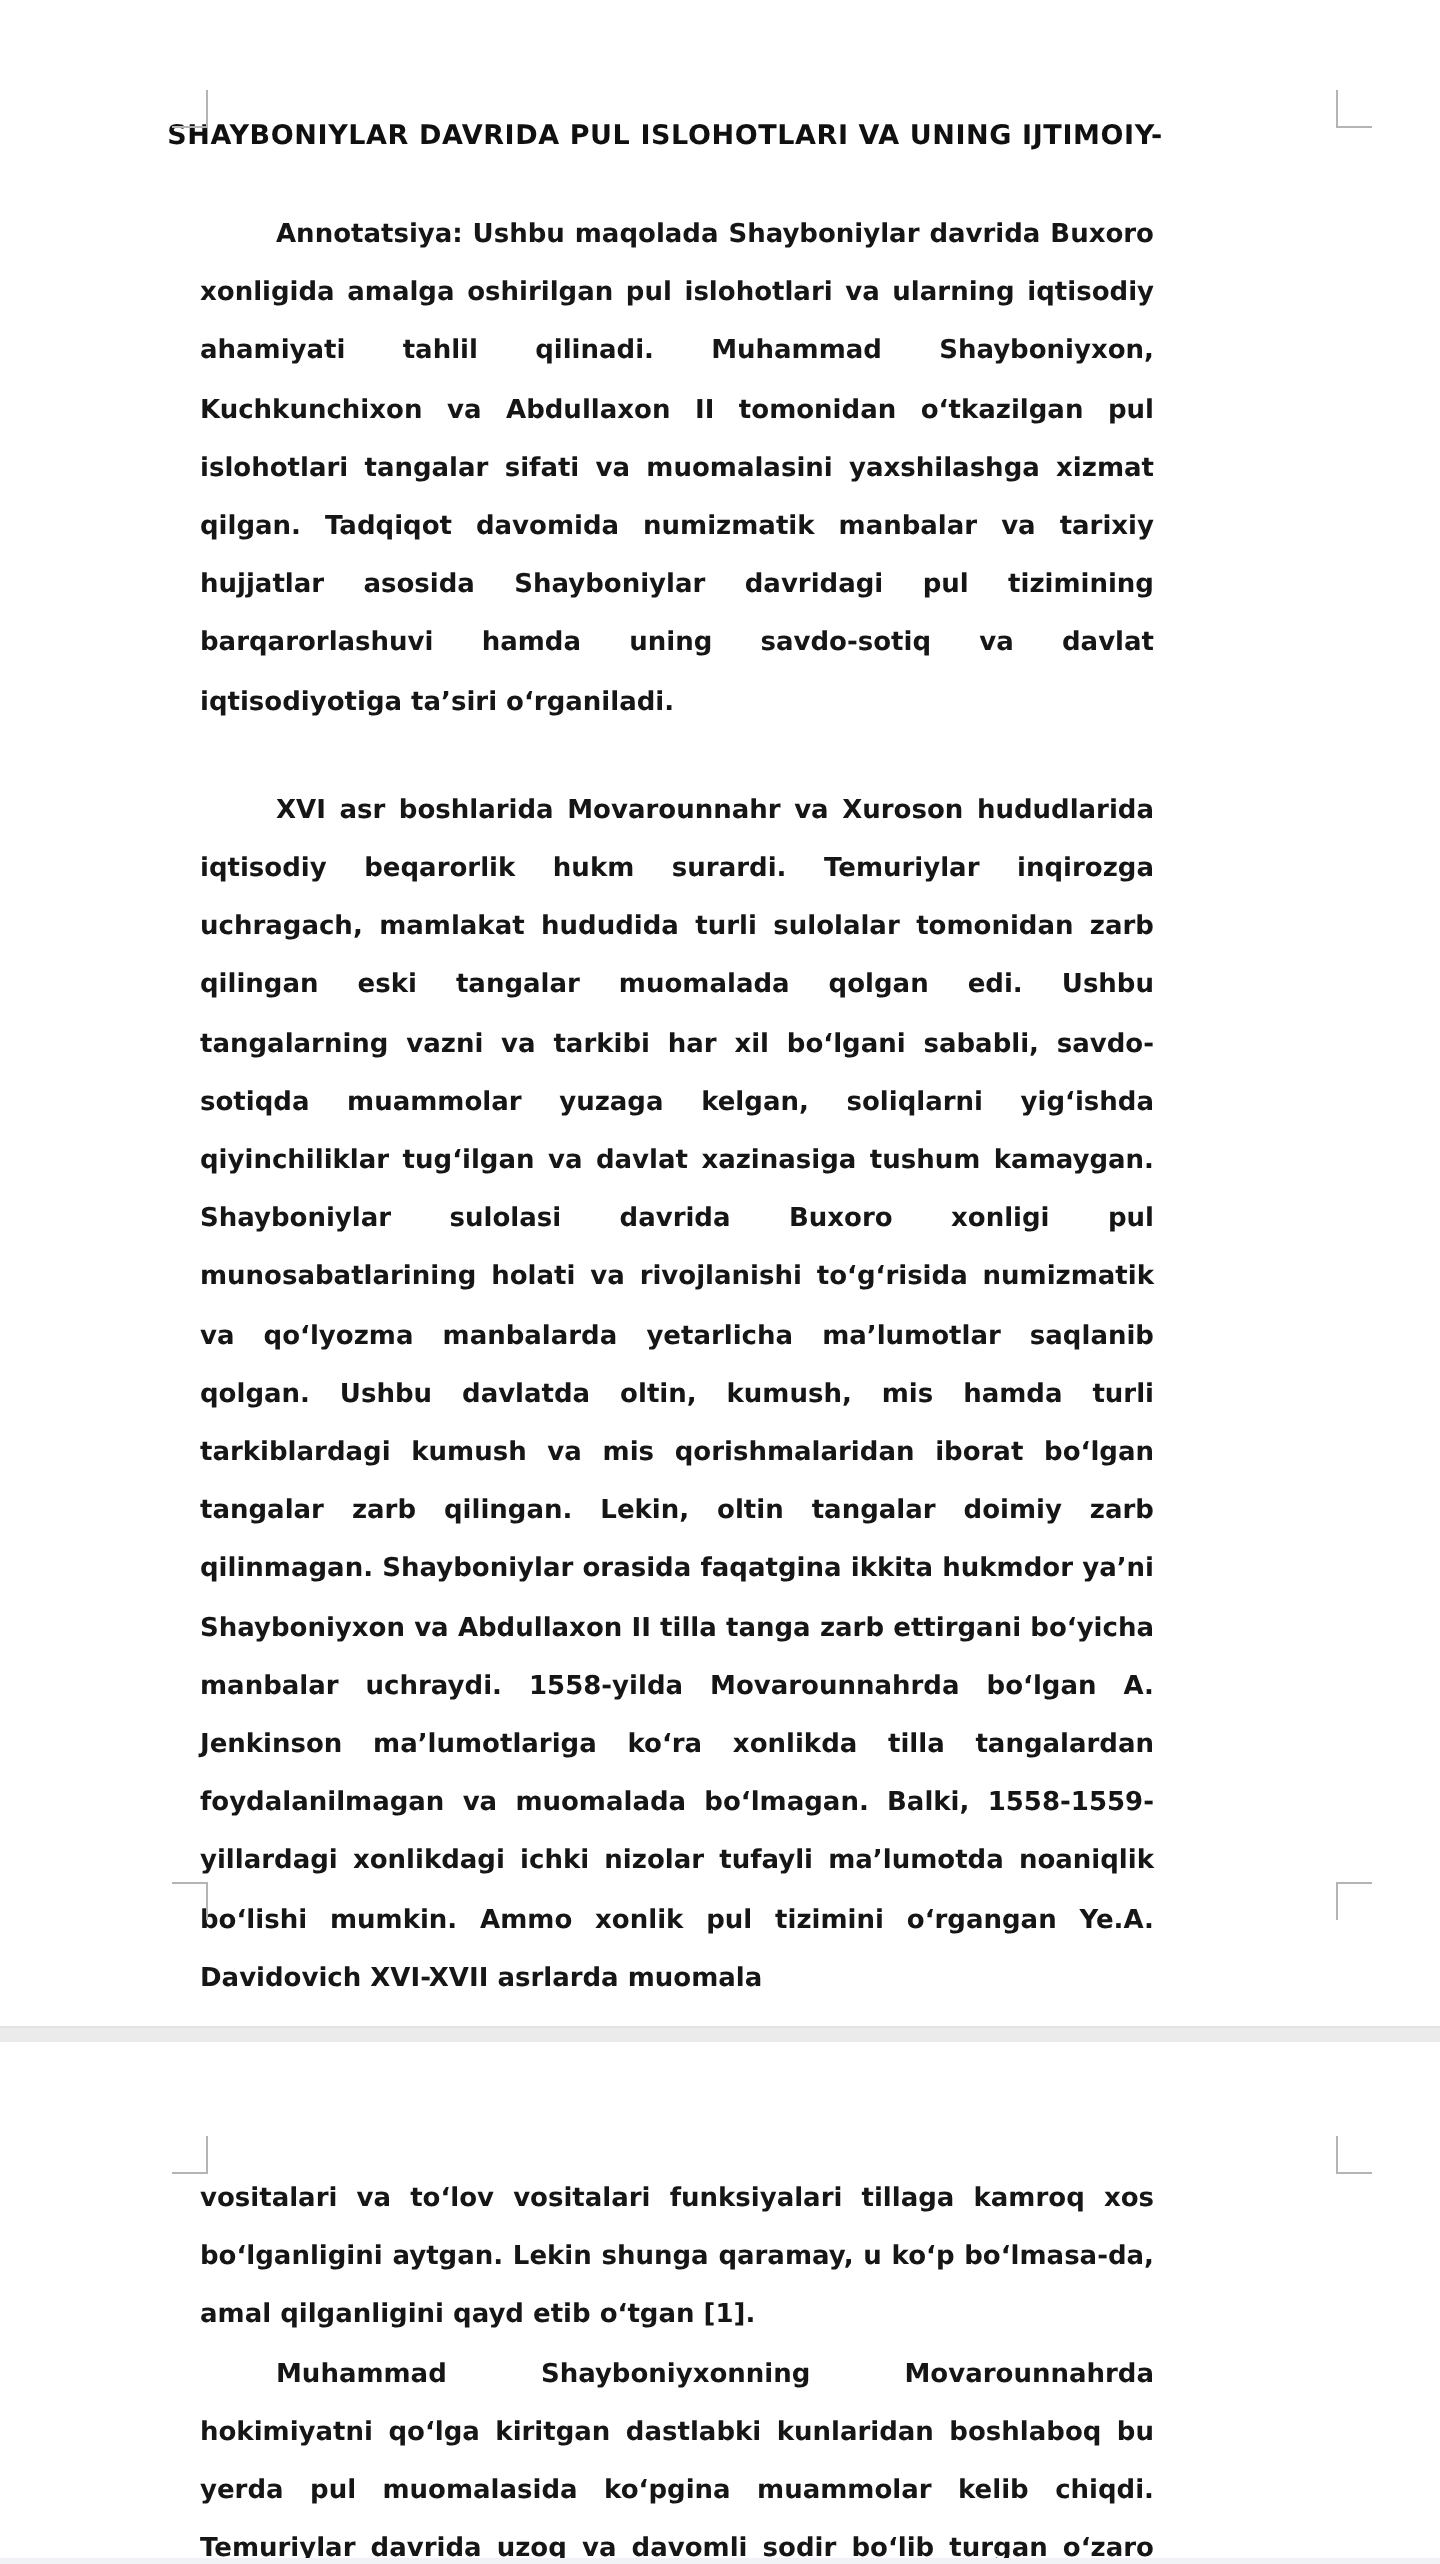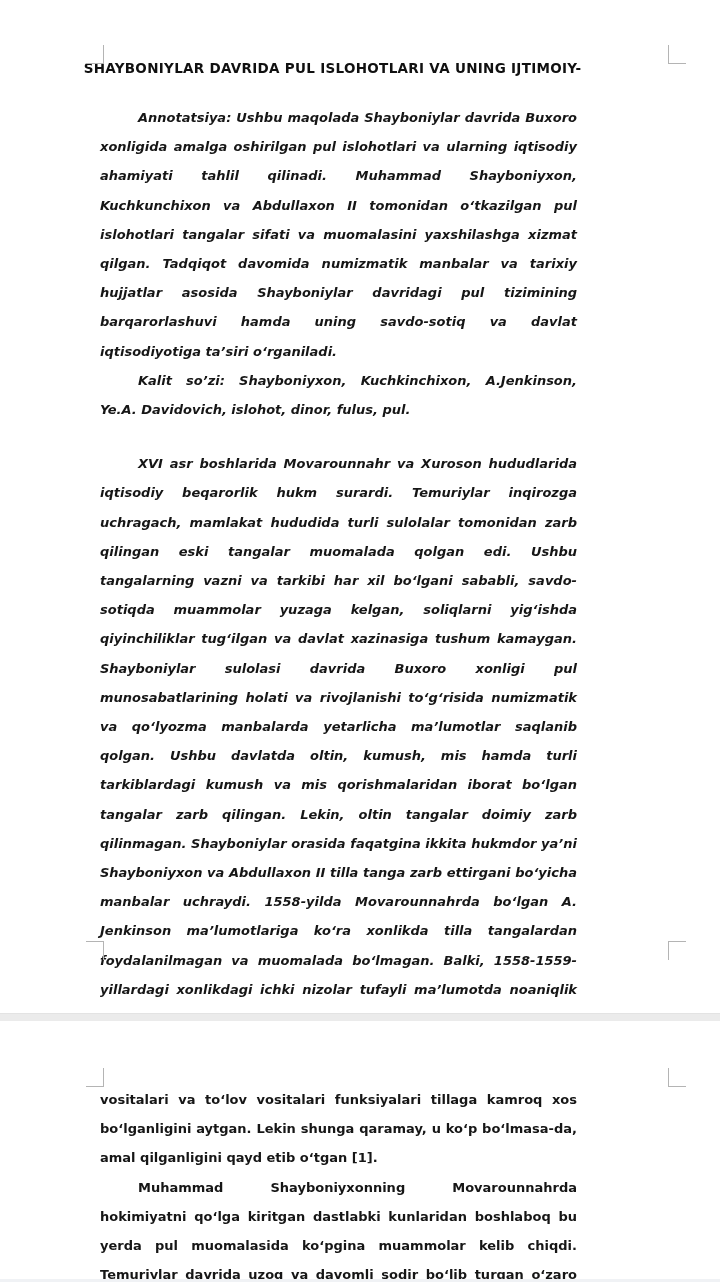--- a/index.html
+++ b/index.html
@@ -25,21 +25,20 @@
     text-align:center;
     font-weight:bold;
     font-size:13.5px;
     letter-spacing:0.3px;
     line-height:37px;
     color:#101010;
   }
   .doc-title .tline { white-space:nowrap; }
   .content {
     margin:16px 88px 0 100px;
-    font-style:italic;
   }
   .content2 {
     margin:64px 88px 0 100px;
   }
   p.par {
     margin:0;
     text-align:justify;
     font-size:13px;
     line-height:29.2px;
     font-weight:bold;
@@ -69,21 +68,20 @@
 </style>
 </head>
 <body>
 
 <div class="page" id="page-1">
   <div class="doc-title">
     <div class="tline">SHAYBONIYLAR DAVRIDA PUL ISLOHOTLARI VA UNING IJTIMOIY-</div>
   </div>
   <div class="content">
     <p class="par indent"><b>Annotatsiya:</b><span> Ushbu maqolada Shayboniylar davrida Buxoro xonligida amalga oshirilgan pul islohotlari va ularning iqtisodiy ahamiyati tahlil qilinadi. Muhammad Shayboniyxon, Kuchkunchixon va Abdullaxon II tomonidan o‘tkazilgan pul islohotlari tangalar sifati va muomalasini yaxshilashga xizmat qilgan. Tadqiqot davomida numizmatik manbalar va tarixiy hujjatlar asosida Shayboniylar davridagi pul tizimining barqarorlashuvi hamda uning savdo-sotiq va davlat iqtisodiyotiga ta’siri o‘rganiladi.</span></p>
-    <p class="par indent"><b>Kalit so’zi:</b><span> Shayboniyxon, Kuchkinchixon, A.Jenkinson, Ye.A. Davidovich, islohot, dinor, fulus, pul.</span></p>
     <p class="par indent space-before">XVI asr boshlarida Movarounnahr va Xuroson hududlarida iqtisodiy beqarorlik hukm surardi. Temuriylar inqirozga uchragach, mamlakat hududida turli sulolalar tomonidan zarb qilingan eski tangalar muomalada qolgan edi. Ushbu tangalarning vazni va tarkibi har xil bo‘lgani sababli, savdo-sotiqda muammolar yuzaga kelgan, soliqlarni yig‘ishda qiyinchiliklar tug‘ilgan va davlat xazinasiga tushum kamaygan. Shayboniylar sulolasi davrida Buxoro xonligi pul munosabatlarining holati va rivojlanishi to‘g‘risida numizmatik va qo‘lyozma manbalarda yetarlicha ma’lumotlar saqlanib qolgan. Ushbu davlatda oltin, kumush, mis hamda turli tarkiblardagi kumush va mis qorishmalaridan iborat bo‘lgan tangalar zarb qilingan. Lekin, oltin tangalar doimiy zarb qilinmagan. Shayboniylar orasida faqatgina ikkita hukmdor ya’ni Shayboniyxon va Abdullaxon II tilla tanga zarb ettirgani bo‘yicha manbalar uchraydi. 1558-yilda Movarounnahrda bo‘lgan A. Jenkinson ma’lumotlariga ko‘ra xonlikda tilla tangalardan foydalanilmagan va muomalada bo‘lmagan. Balki, 1558-1559-yillardagi xonlikdagi ichki nizolar tufayli ma’lumotda noaniqlik bo‘lishi mumkin. Ammo xonlik pul tizimini o‘rgangan Ye.A. Davidovich XVI-XVII asrlarda muomala</p>
   </div>
 </div>
 
 <div id="page-gap"></div>
 
 <div class="page" id="page-2">
   <div class="content2">
     <p class="par">vositalari va to‘lov vositalari funksiyalari tillaga kamroq xos bo‘lganligini aytgan. Lekin shunga qaramay, u ko‘p bo‘lmasa-da, amal qilganligini qayd etib o‘tgan [1].</p>
     <p class="par indent">Muhammad Shayboniyxonning Movarounnahrda hokimiyatni qo‘lga kiritgan dastlabki kunlaridan boshlaboq bu yerda pul muomalasida ko‘pgina muammolar kelib chiqdi. Temuriylar davrida uzoq va davomli sodir bo‘lib turgan o‘zaro kurashlar va Dashti Qipchoq siyosiy harbiy kuchlarining</p>

